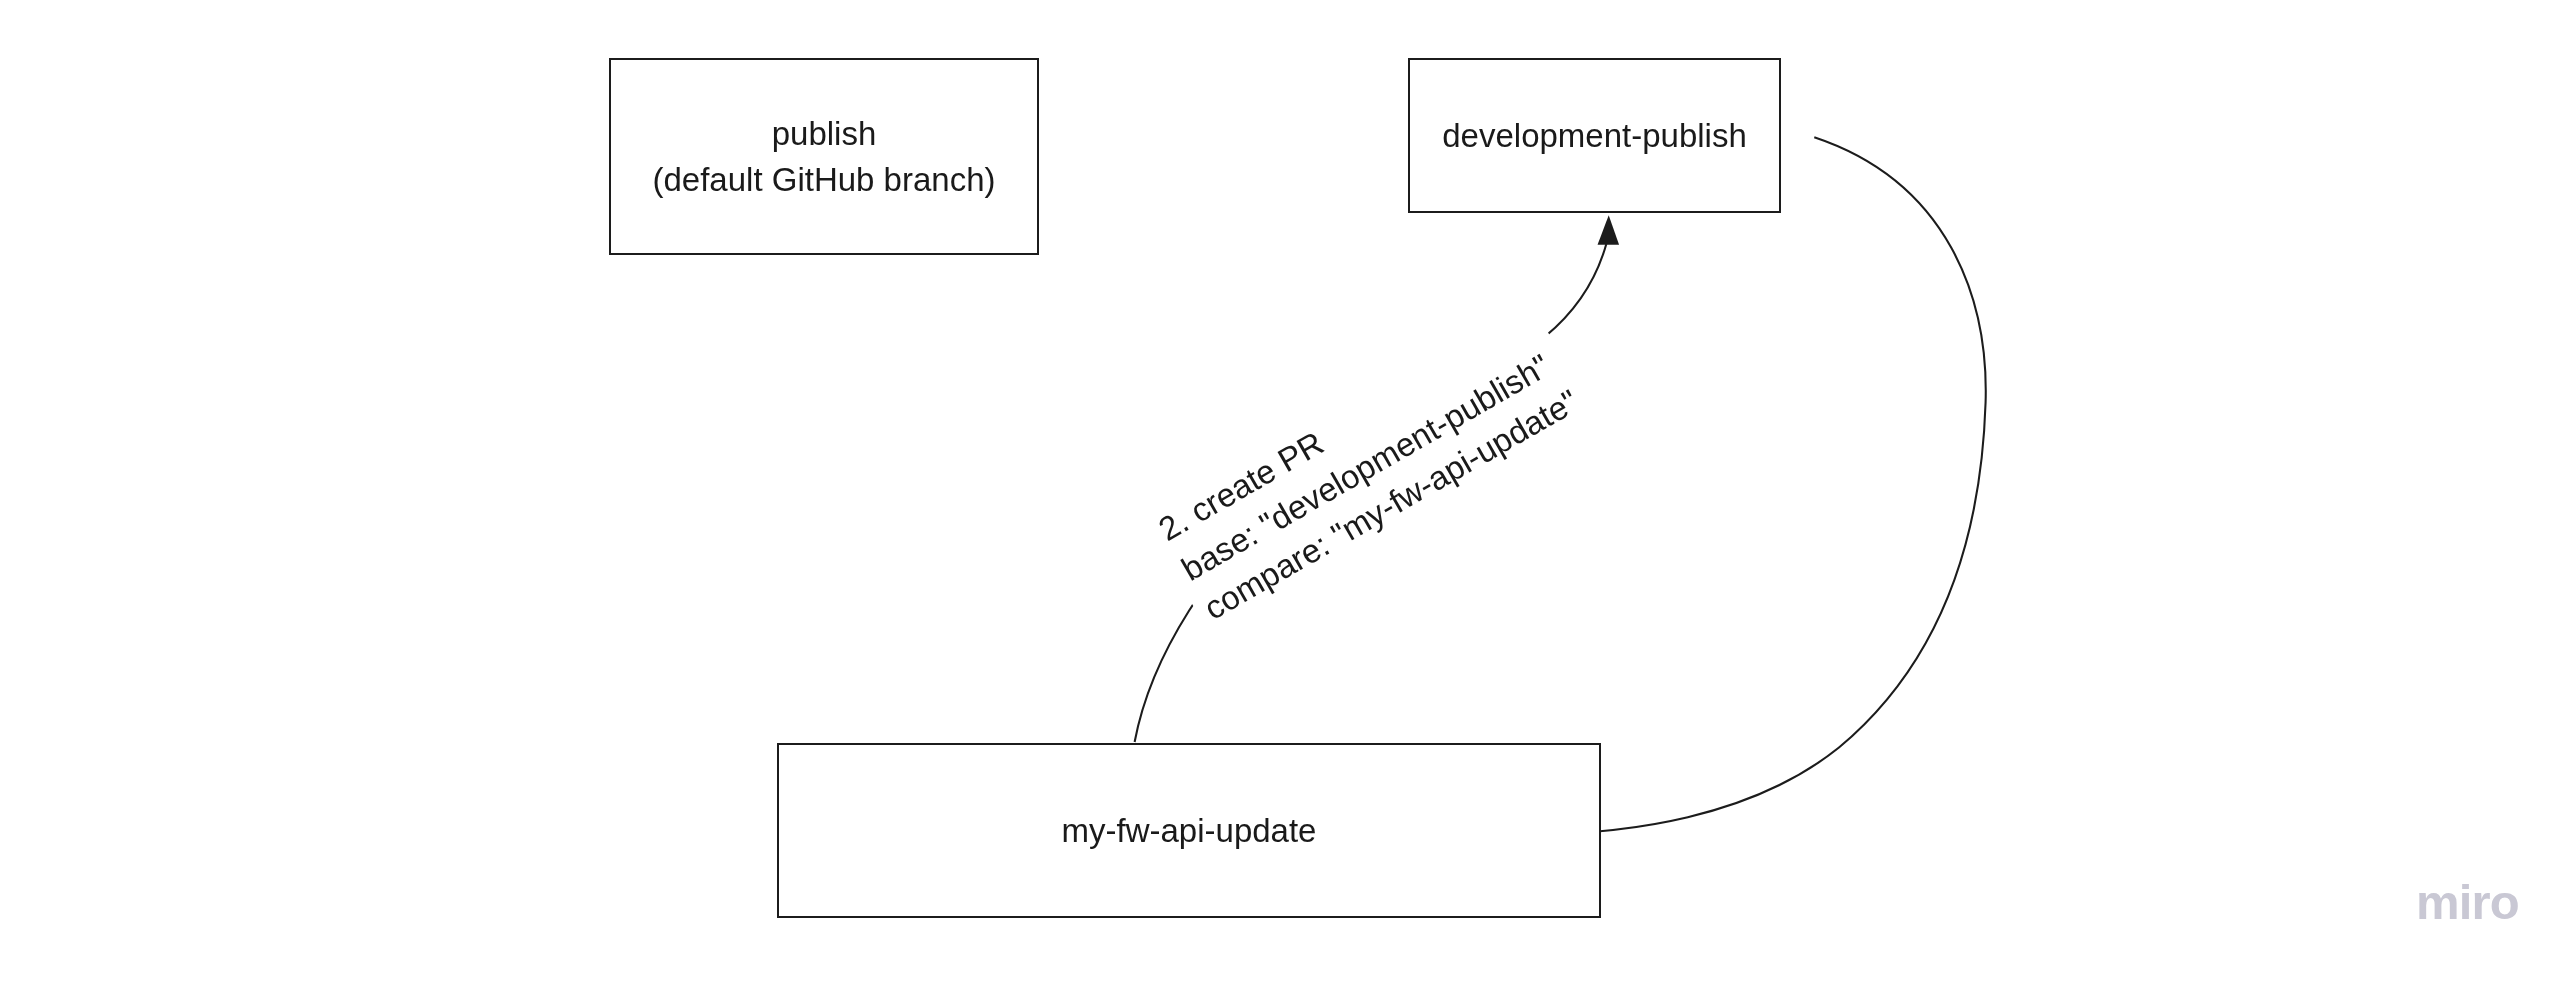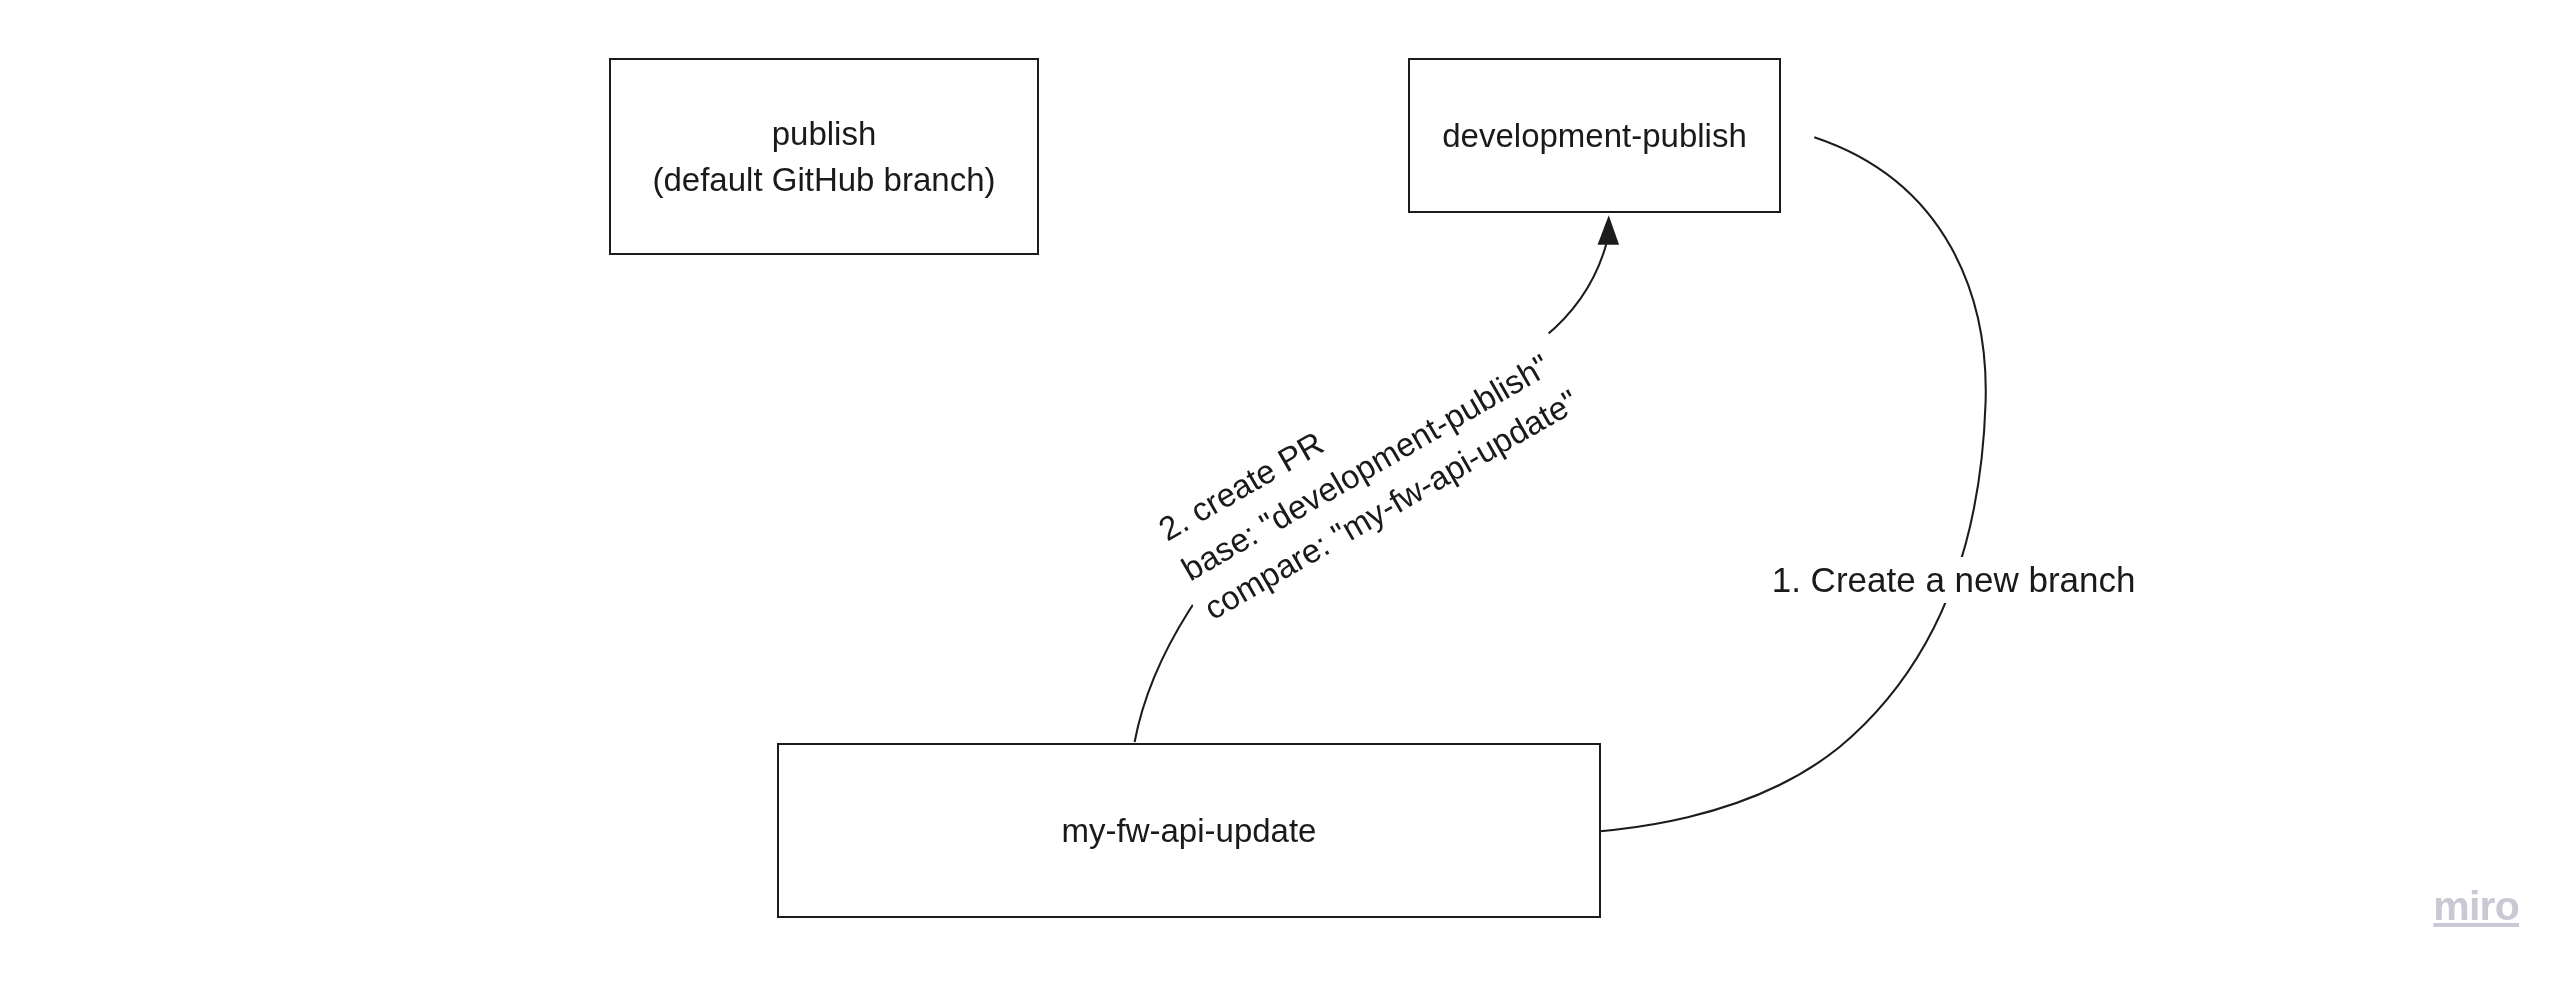--- a/index.html
+++ b/index.html
@@ -47,43 +47,41 @@
   .label-create-pr{
     left:1139px;top:512px;
     padding:6.4px 9.6px;
     font-size:33px;line-height:1.38;
     transform:rotate(-30deg);
     transform-origin:0 0;
   }
   .watermark{
     position:absolute;
     right:57px;bottom:56px;
-    font-size:41px;
+    font-size:49px;
     font-weight:700;
     letter-spacing:-0.8px;
     color:var(--wm);
     user-select:none;
-    text-decoration:underline;
   }
 </style>
 </head>
 <body>
 
 <div class="board">
 
   <svg class="connectors" viewBox="0 0 3233 1237">
 
     <path class="line" d="M 2277 172 C 2445 228, 2496 375, 2492 505 C 2486 690, 2428 838, 2308 938 C 2198 1026, 2040 1047, 1924 1046"></path>
     <path class="head" d="M 1886 1046 L 1927 1031 L 1927 1061 Z"></path>
 
     <path class="line" d="M 1424 931 C 1442 835, 1512 700, 1652 594 C 1812 474, 1972 462, 2016 306"></path>
     <path class="head" d="M 2019 270 L 2005 307 L 2032 307 Z"></path>
   </svg>
 
-  <div class="conn-label label-create-branch">1. Create a new branch</div>
 
   <div class="conn-label label-create-pr">
     <div>2. create PR</div>
     <div>base: "development-publish"</div>
     <div>compare: "my-fw-api-update"</div>
   </div>
 
   <div class="node node-publish">
     <span>publish</span>
     <span>(default GitHub branch)</span>

